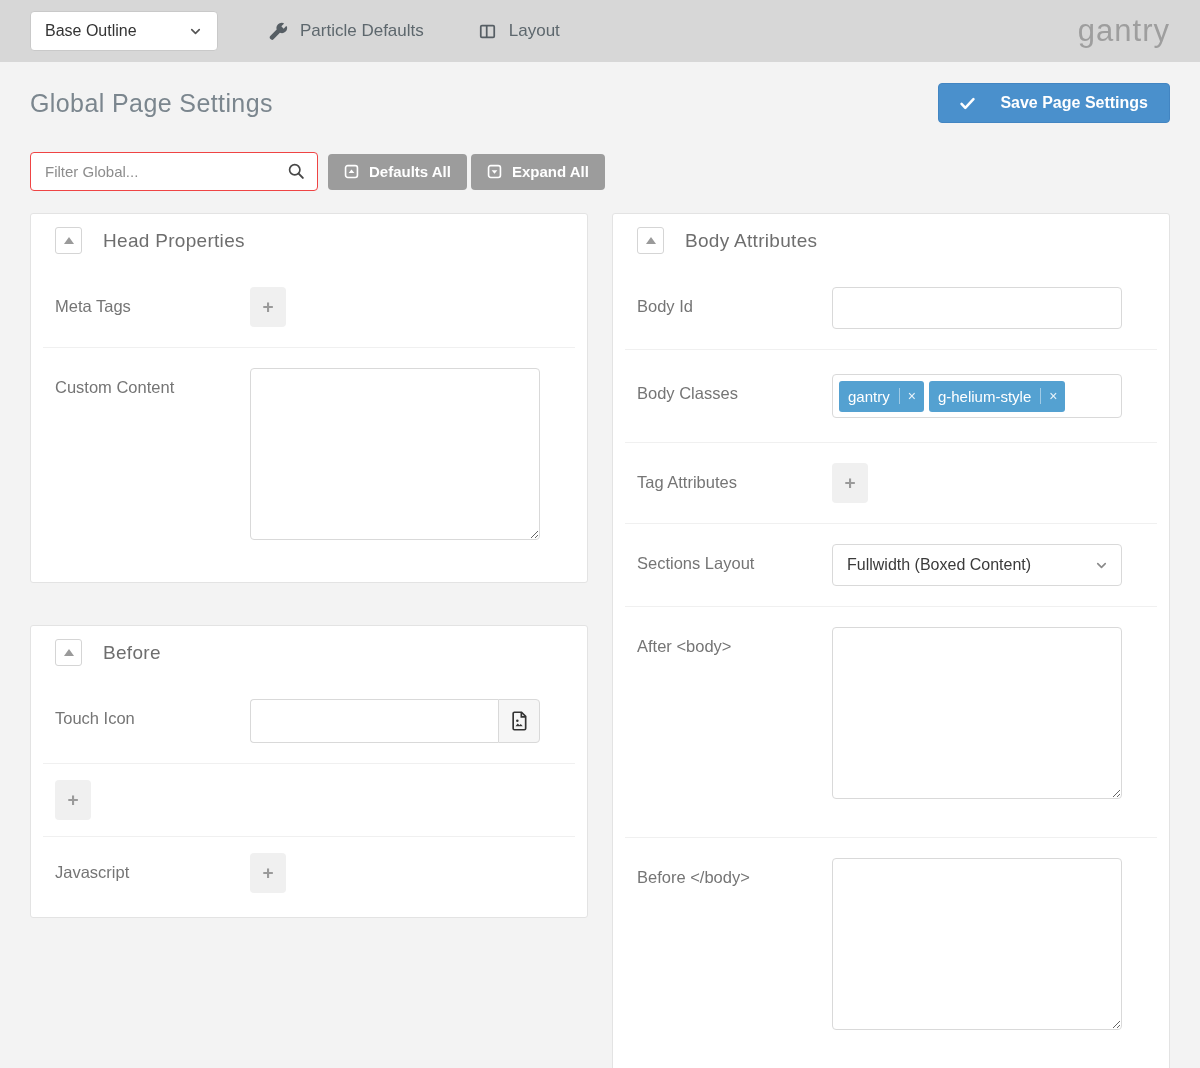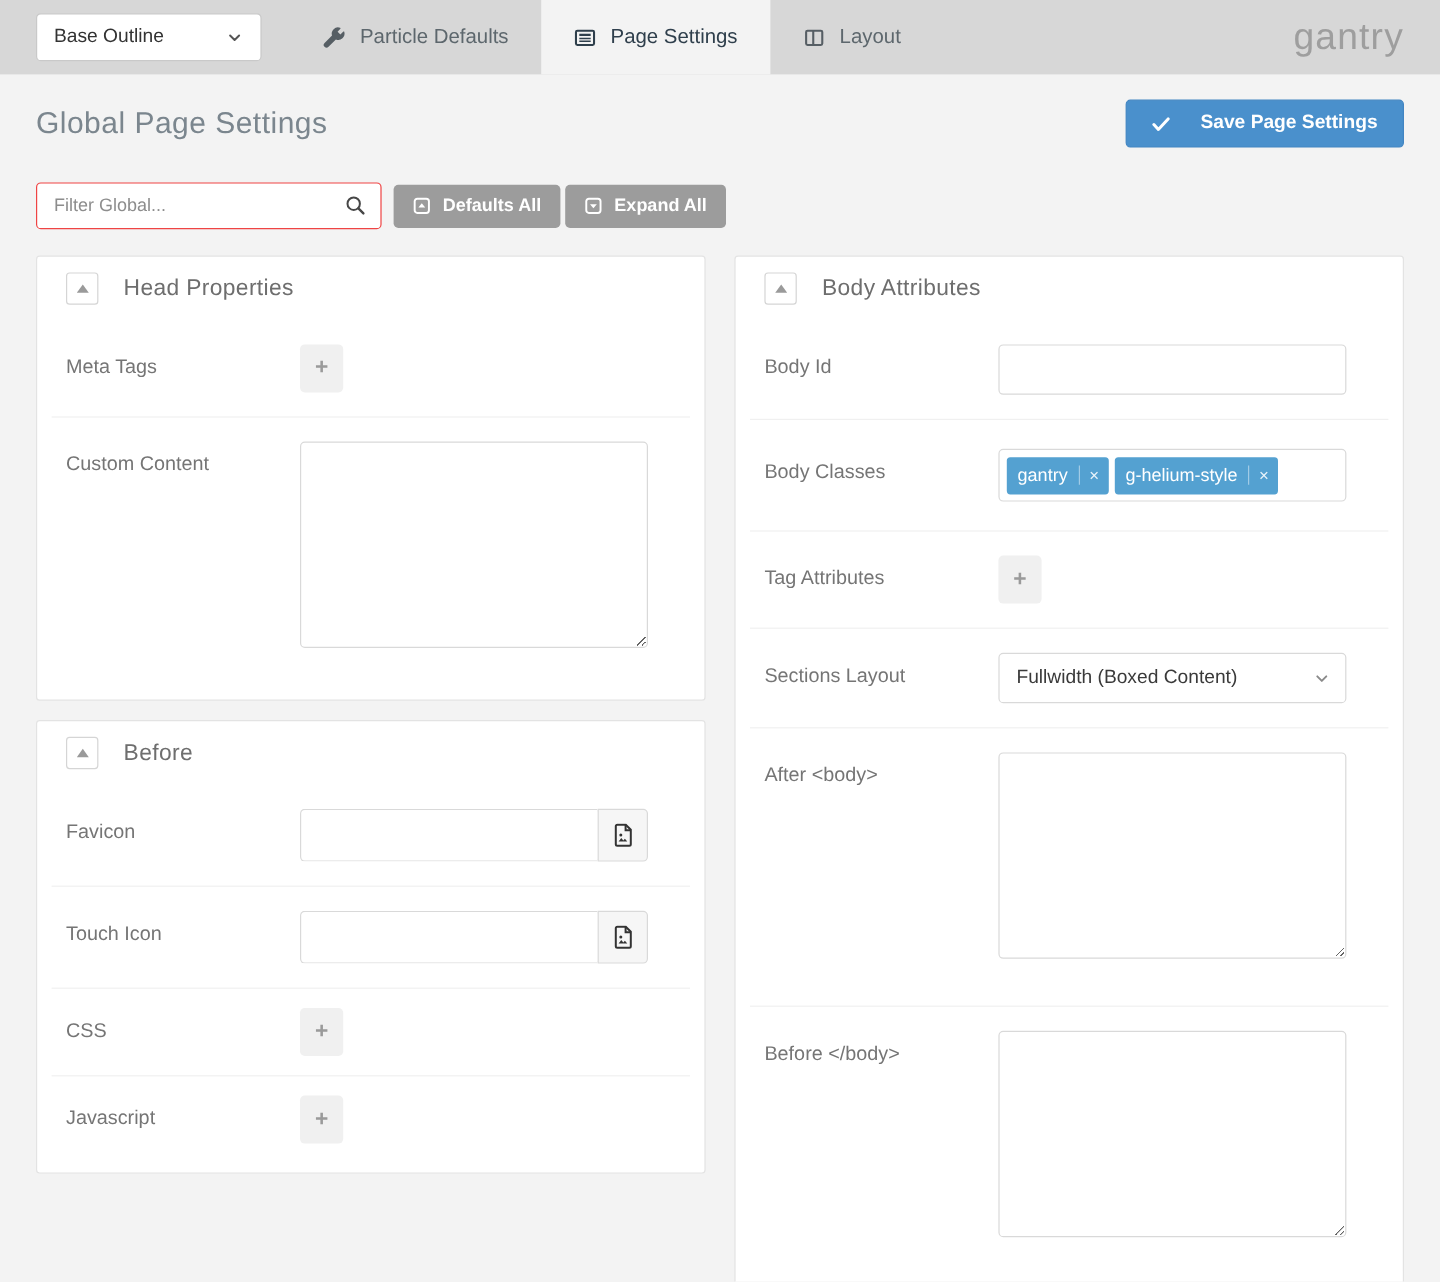--- a/index.html
+++ b/index.html
@@ -132,21 +132,21 @@
   .gray-btn.first { margin-left: 10px; }
   .gray-btn + .gray-btn { margin-left: 4px; }
 
   
   .columns {
     margin-top: 22px;
     display: flex;
     gap: 24px;
     align-items: flex-start;
   }
-  .col { width: 664px; display: flex; flex-direction: column; gap: 16px; }
+  .col { width: 664px; display: flex; flex-direction: column; gap: 42px; }
   .panel {
     background: #fff;
     border: 1px solid #e3e3e3;
     border-radius: 3px;
   }
   .panel-header {
     display: flex;
     align-items: center;
     padding: 13px 24px;
   }
@@ -298,31 +298,20 @@
   </div>
 
   <div class="nav-tabs">
     <div class="nav-tab">
       <span class="tab-icon">
         <svg width="19" height="19" viewBox="0 0 24 24">
             <path d="M22.6 5.7c-.2-.5-.8-.6-1.2-.2l-2.9 2.9-2.9-2.9 2.9-2.9c.4-.4.2-1-.3-1.2a6.6 6.6 0 0 0-8.5 8.2L1.9 17.4a2.9 2.9 0 1 0 4.1 4.1l7.8-7.8a6.6 6.6 0 0 0 8.8-8z" fill="currentColor"></path>
           </svg>
       </span>
       <span>Particle Defaults</span>
-    </div>
-    <div class="nav-tab active">
-      <span class="tab-icon">
-        <svg width="19" height="19" viewBox="0 0 24 24">
-            <rect x="2.5" y="4.5" width="19" height="15" rx="1.5" fill="none" stroke="currentColor" stroke-width="2.2"></rect>
-            <line x1="6" y1="9" x2="18" y2="9" stroke="currentColor" stroke-width="2.4"></line>
-            <line x1="6" y1="12.7" x2="18" y2="12.7" stroke="currentColor" stroke-width="1.6"></line>
-            <line x1="6" y1="15.7" x2="18" y2="15.7" stroke="currentColor" stroke-width="1.6"></line>
-          </svg>
-      </span>
-      <span>Page Settings</span>
     </div>
     <div class="nav-tab">
       <span class="tab-icon">
         <svg width="19" height="19" viewBox="0 0 24 24">
             <rect x="3.5" y="4.5" width="17" height="15" rx="1.5" fill="none" stroke="currentColor" stroke-width="2.2"></rect>
             <line x1="11" y1="4.5" x2="11" y2="19.5" stroke="currentColor" stroke-width="2.2"></line>
           </svg>
       </span>
       <span>Layout</span>
     </div>
@@ -412,57 +401,38 @@
             <span>
               <svg width="12" height="9" viewBox="0 0 12 9">
                   <path d="M6 1l5 7H1z" fill="#9a9a9a"></path>
                 </svg>
             </span>
           </button>
           <span class="panel-title">Before</span>
         </div>
         <div class="rows">
           <div class="row">
-            <div class="row-label">Favicon</div>
+            <div class="row-label">Touch Icon</div>
             <div class="row-control">
               <div class="file-group">
                 <input type="text" value="" style="">
                 <button class="file-btn">
                   <span>
                     <svg width="18" height="20" viewBox="0 0 20 24">
                         <path d="M4 1.5h9l5 5V21a1.5 1.5 0 0 1-1.5 1.5h-12A1.5 1.5 0 0 1 3 21V3A1.5 1.5 0 0 1 4.5 1.5z" fill="none" stroke="#333" stroke-width="2"></path>
                         <path d="M12.8 1.5V7h5.2" fill="none" stroke="#333" stroke-width="2"></path>
                         <circle cx="8" cy="11.7" r="1.5" fill="#333"></circle>
                         <path d="M5.8 18.2l2.7-3.3 2 2.3 1.6-1.7 2.4 2.7z" fill="#333"></path>
                       </svg>
                   </span>
                 </button>
               </div>
             </div>
           </div>
-          <div class="row">
-            <div class="row-label">Touch Icon</div>
-            <div class="row-control">
-              <div class="file-group">
-                <input type="text" value="" style="">
-                <button class="file-btn">
-                  <span>
-                    <svg width="18" height="20" viewBox="0 0 20 24">
-                        <path d="M4 1.5h9l5 5V21a1.5 1.5 0 0 1-1.5 1.5h-12A1.5 1.5 0 0 1 3 21V3A1.5 1.5 0 0 1 4.5 1.5z" fill="none" stroke="#333" stroke-width="2"></path>
-                        <path d="M12.8 1.5V7h5.2" fill="none" stroke="#333" stroke-width="2"></path>
-                        <circle cx="8" cy="11.7" r="1.5" fill="#333"></circle>
-                        <path d="M5.8 18.2l2.7-3.3 2 2.3 1.6-1.7 2.4 2.7z" fill="#333"></path>
-                      </svg>
-                  </span>
-                </button>
-              </div>
-            </div>
-          </div>
           <div class="row" style="padding-top:16px;padding-bottom:16px;">
-            <div class="row-label">CSS</div>
             <div class="row-control">
               <button class="plus-btn"><span>+</span></button>
             </div>
           </div>
           <div class="row" style="padding-top:16px;padding-bottom:16px;">
             <div class="row-label">Javascript</div>
             <div class="row-control">
               <button class="plus-btn"><span>+</span></button>
             </div>
           </div>

